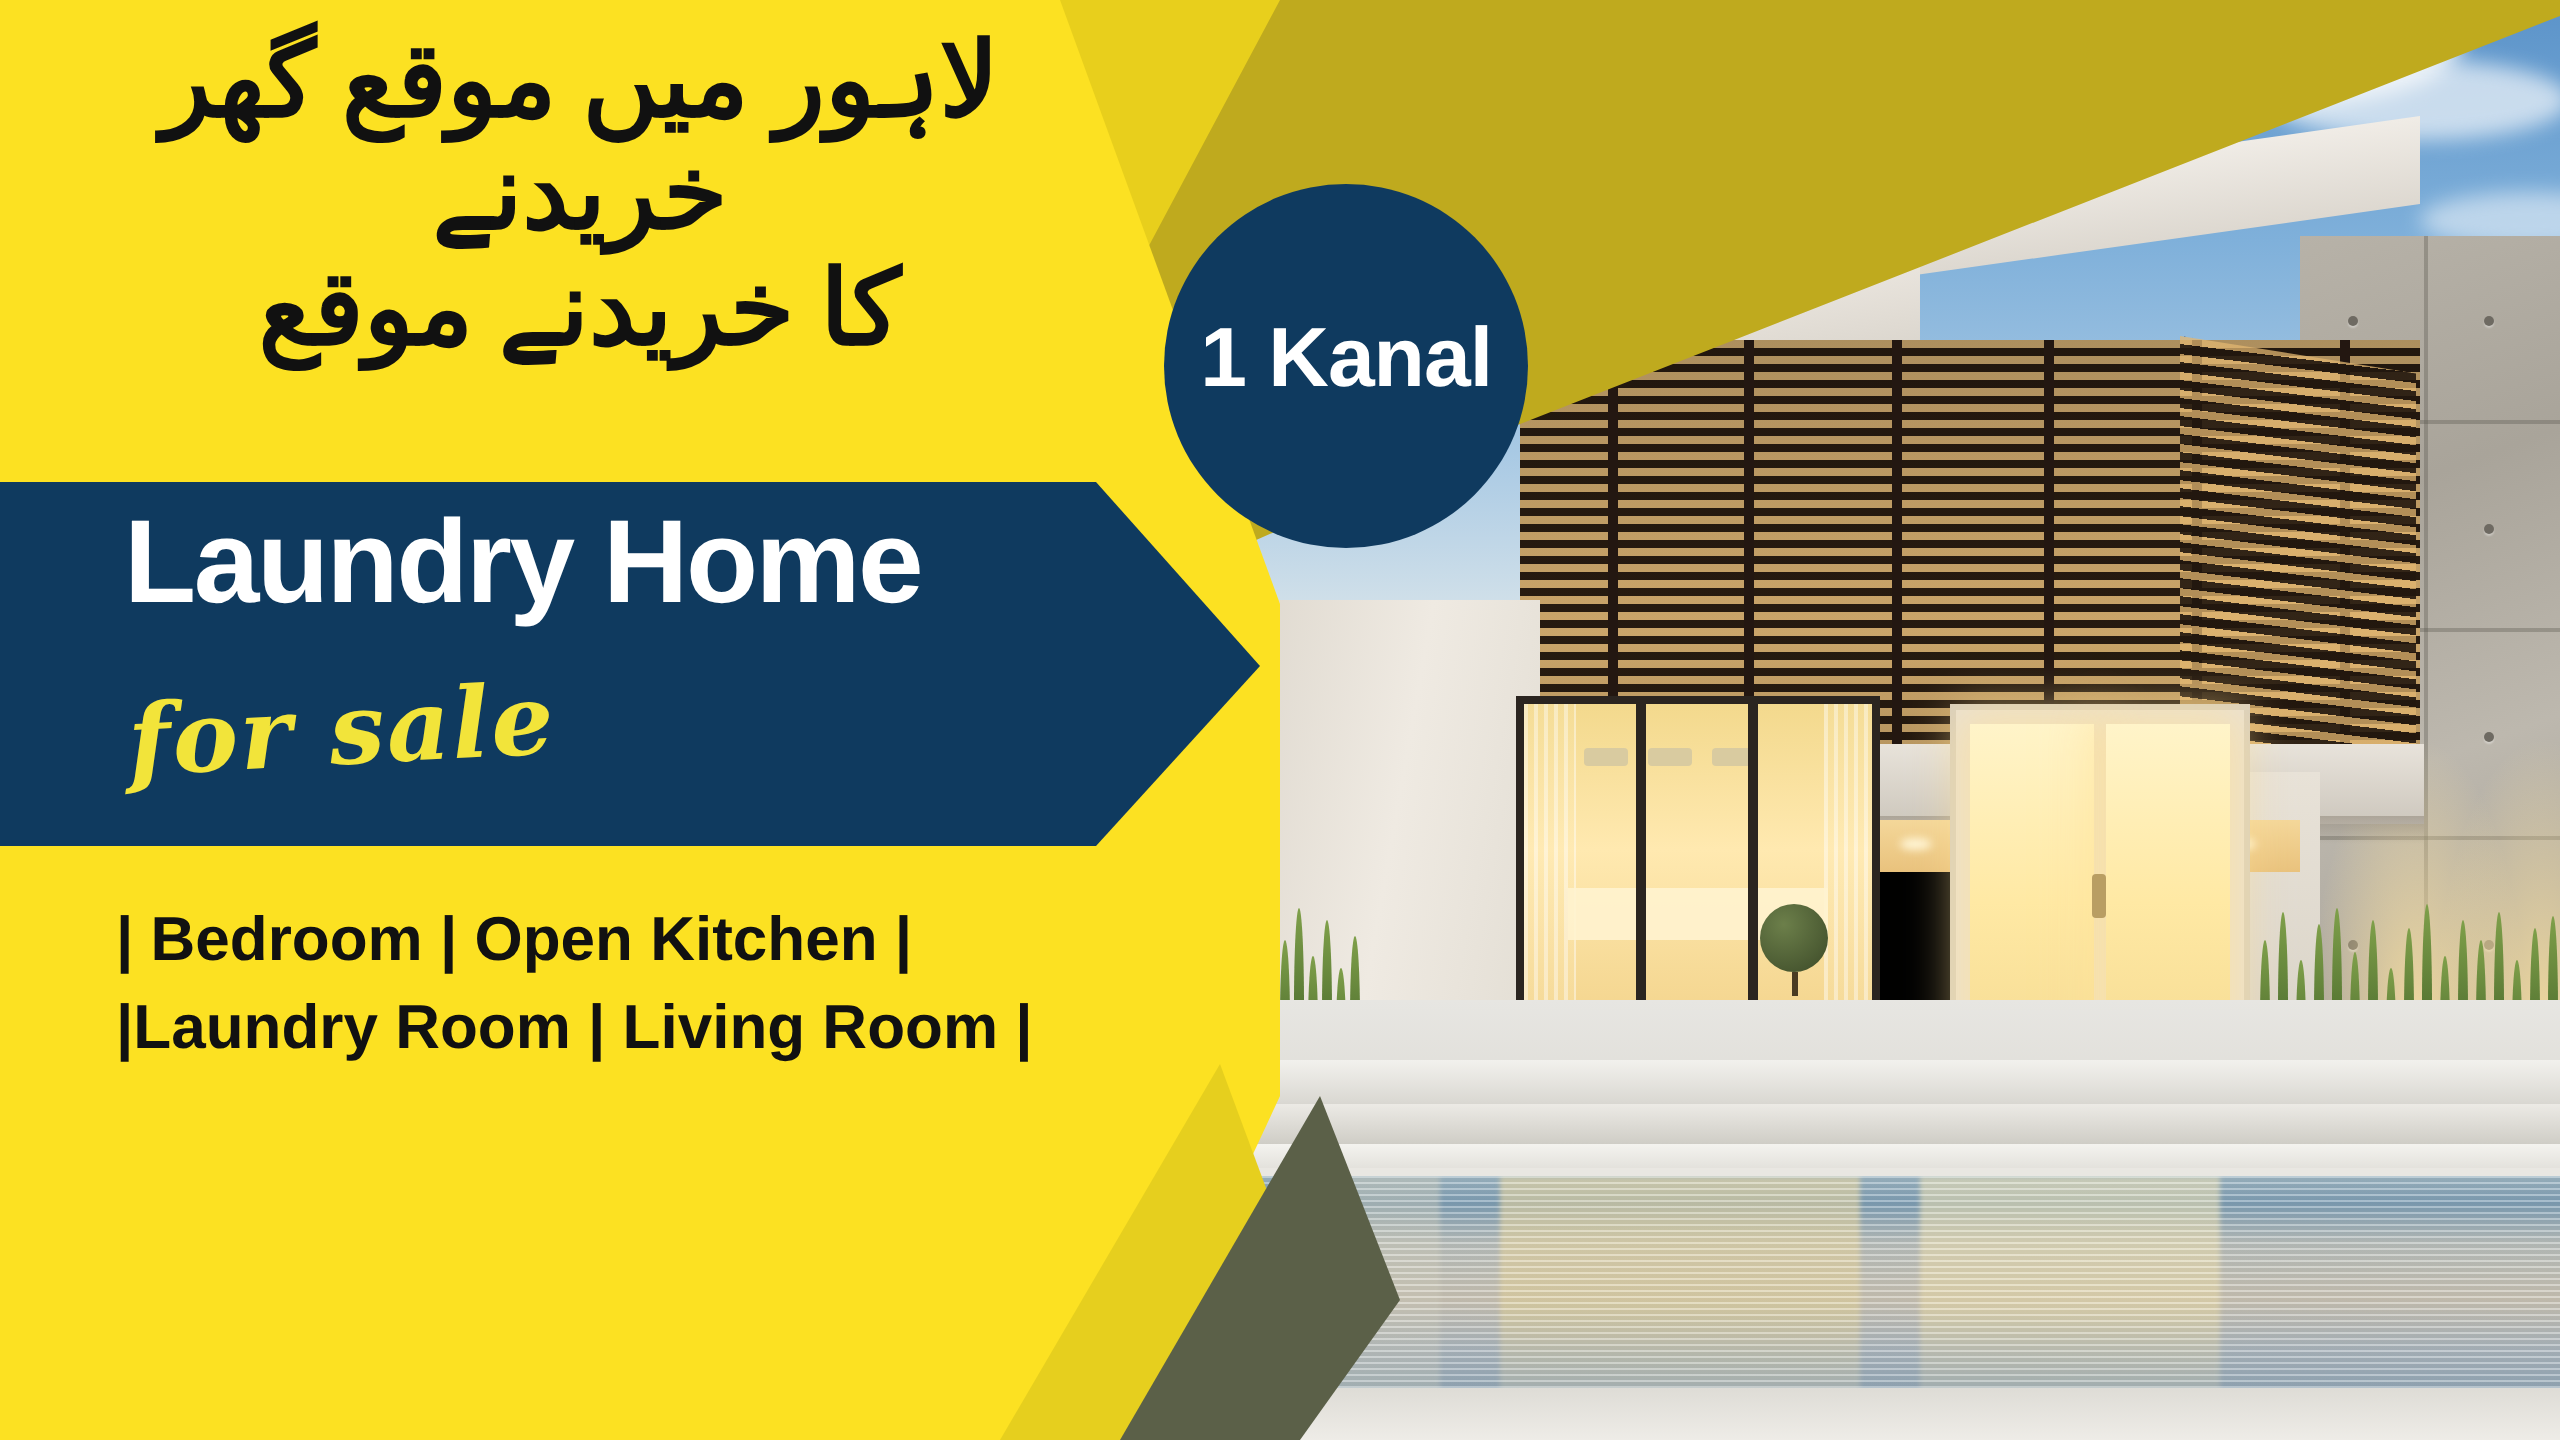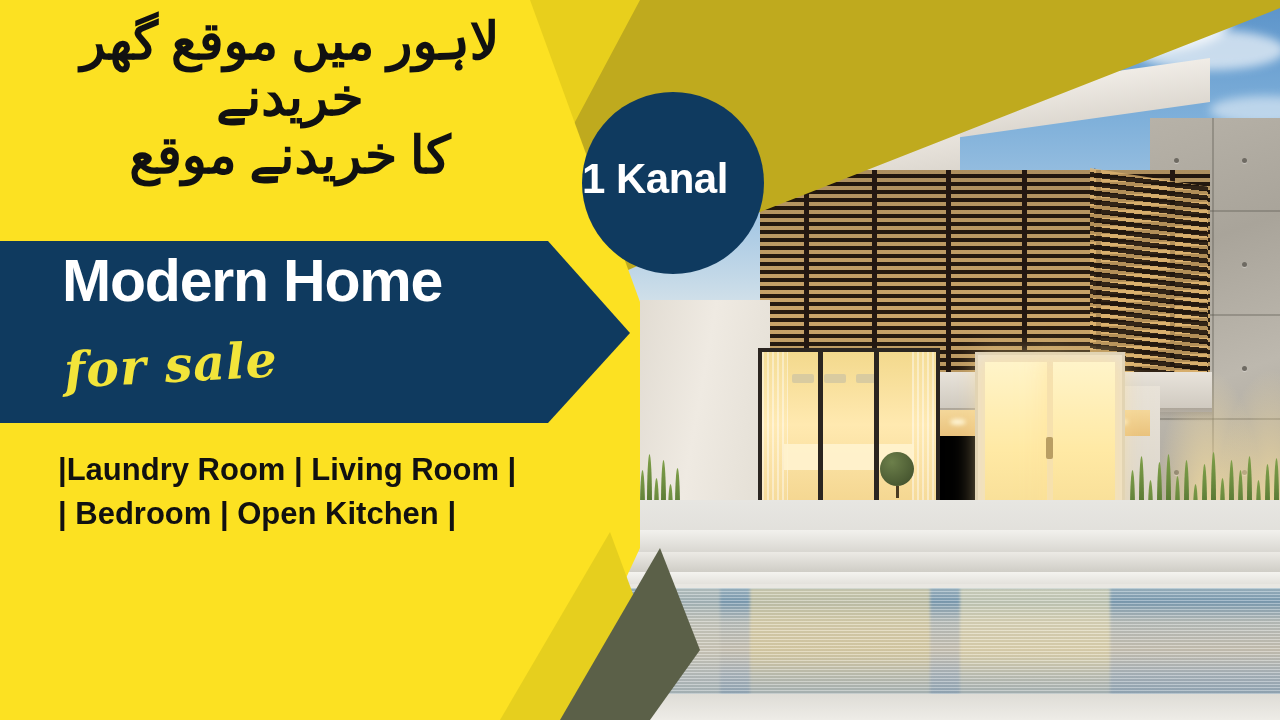--- a/index.html
+++ b/index.html
@@ -146,21 +146,21 @@
   .features { position:absolute; left:58px; top:448px; width:545px; color:#111;
               font-size:31px; font-weight:700; line-height:1.42; }
 
   .booknow { position:absolute; left:66px; top:589px; width:200px; height:43px;
              background:#0f3a5f; border-radius:7px; color:#fff;
              display:flex; align-items:center; justify-content:center;
              font-size:24px; font-weight:700; letter-spacing:.5px; cursor:pointer; }
 
   .badge { position:absolute; left:582px; top:92px; width:182px; height:182px;
            border-radius:50%; background:#0f3a5f; }
-  .badge-label { position:absolute; left:582px; top:155px; width:182px; text-align:left;
+  .badge-label { position:absolute; left:564px; top:155px; width:182px; text-align:right;
                  color:#fff; font-size:42px; font-weight:700; letter-spacing:-.5px; }
 </style>
 </head>
 <body>
 
 <div id="stage">
 
   <div class="photo">
     <div class="sky"></div>
     <div class="cloud c1"></div>
@@ -283,25 +283,25 @@
   <div class="yellow-panel"></div>
   <div class="yellow-over"></div>
   <div class="olive-wedge"></div>
 
   <div class="urdu">
     <div class="l1">لاہور میں موقع گھر خریدنے</div>
     <div class="l2">کا خریدنے موقع</div>
   </div>
 
   <div class="banner"></div>
-  <div class="banner-title">Modern Home</div>
+  <div class="banner-title">Laundry Home</div>
   <div class="banner-sub">for sale</div>
 
   <div class="features">
+    <div>| Bedroom | Open Kitchen |</div>
     <div>|Laundry Room | Living Room |</div>
-    <div>| Bedroom | Open Kitchen |</div>
   </div>
 
 
   <div class="badge"></div>
   <div class="badge-label">1 Kanal</div>
 
 </div>
 
 </body></html>

